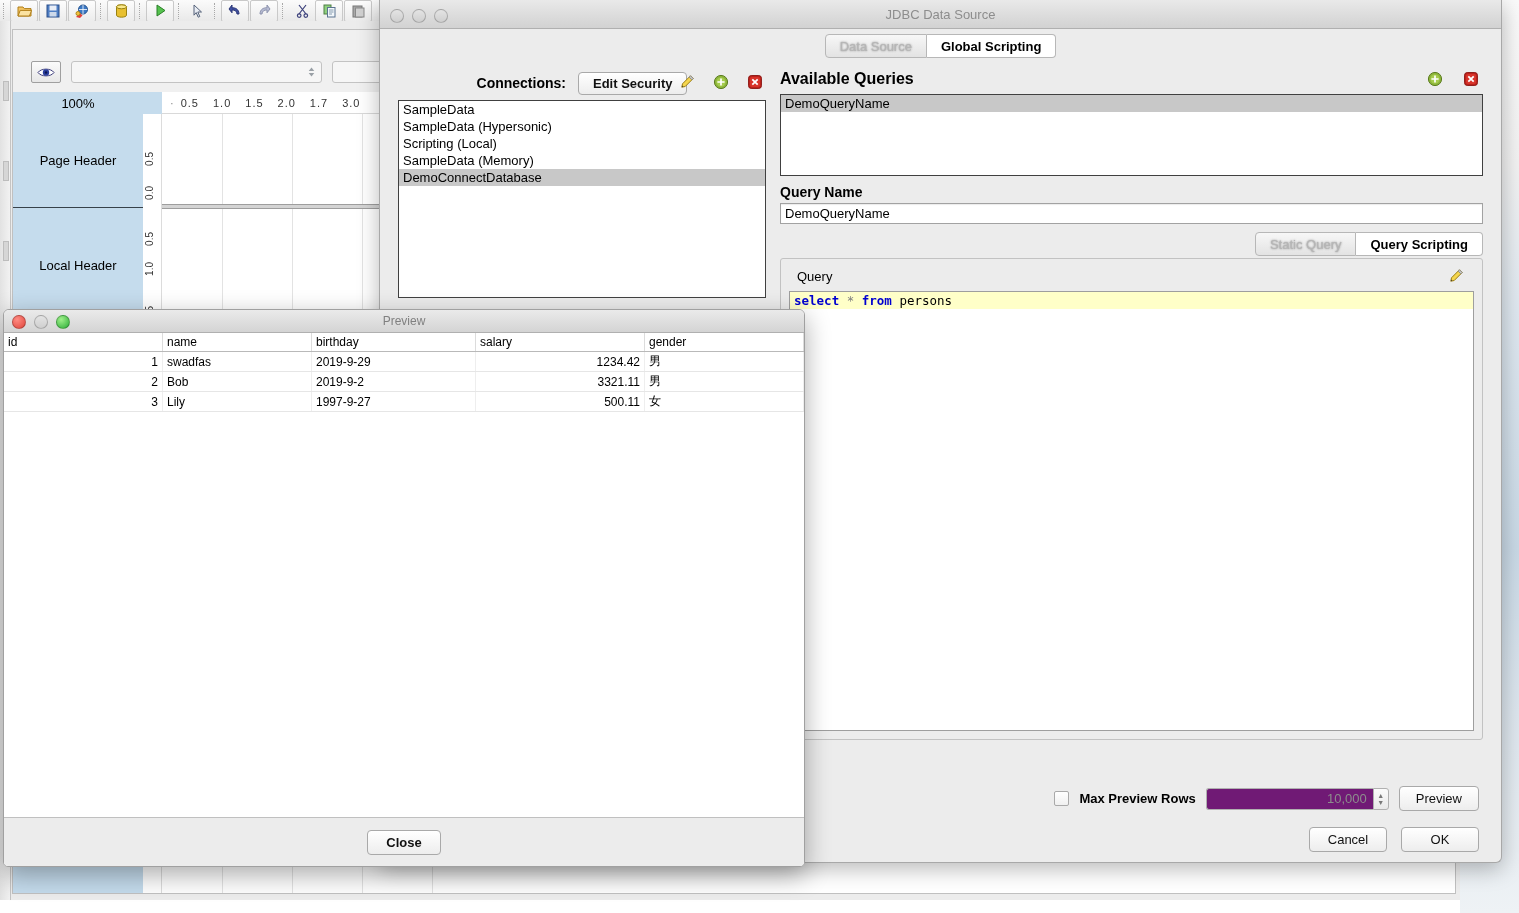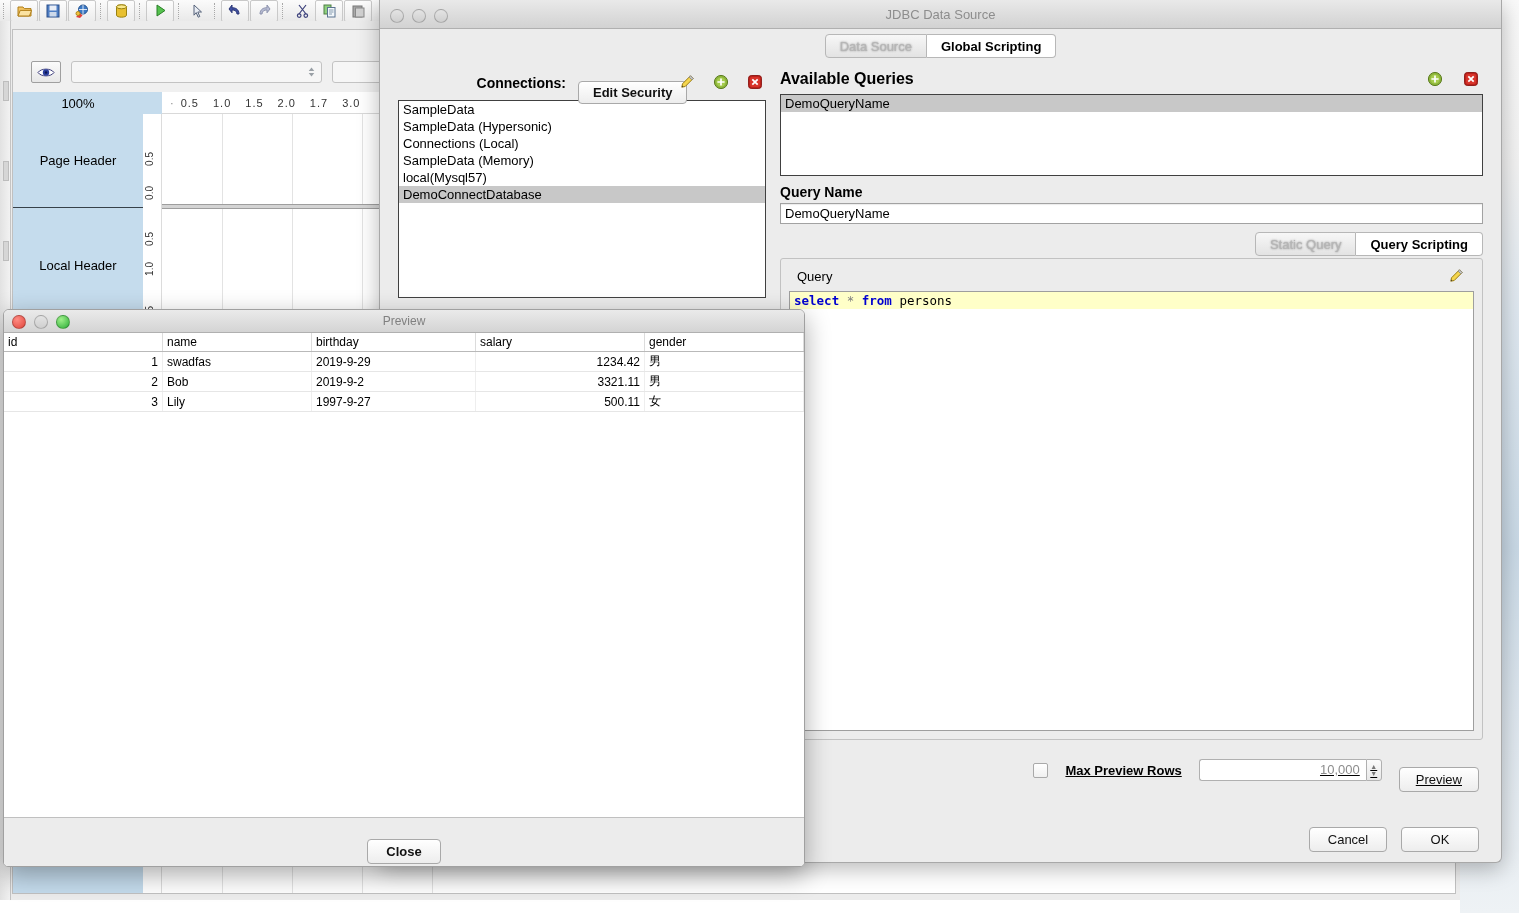--- a/index.html
+++ b/index.html
@@ -154,21 +154,20 @@
   
   #conn-pane { position: absolute; left: 18px; top: 10px; width: 368px; }
   .row-head { display: flex; align-items: center; height: 26px; }
   #conn-label { font-size: 14px; font-weight: bold; margin-right: 12px; }
   .btn {
     background: linear-gradient(#ffffff,#ededed);
     border: 1px solid #a9a9a9; border-radius: 4px;
     font-size: 13px; font-weight: bold; color: #111;
     padding: 3px 14px; line-height: 15px;
     box-shadow: 0 1px 0 rgba(255,255,255,.8) inset;
-    margin-top: 19px;
   }
   .icon-btn { width: 24px; height: 22px; display:flex; align-items:center; justify-content:center; }
   #conn-icons { position: absolute; right: -1px; top: 1px; display: flex; gap: 10px; }
 
   .listbox {
     background: #ffffff; border: 1px solid #404040;
     overflow: hidden;
   }
   .listitem { font-size: 13px; padding: 0 4px; line-height: 17px; height: 17px; white-space: nowrap; }
   .listitem.selected { background: #c8c8c8; }
@@ -200,27 +199,27 @@
     background: #ffffc8; height: 17px; line-height: 17px;
     font-family: "DejaVu Sans Mono", monospace; font-size: 12.5px;
     padding-left: 4px; white-space: pre;
   }
   .kw { color: #0000d0; font-weight: bold; }
   .star { color: #808080; }
   .ident { color: #000000; }
 
   
   #jdbc-bottom { position: absolute; right: 22px; bottom: 10px; width: 700px; }
-  #prev-row { display: flex; align-items: center; justify-content: flex-end; gap: 17px; text-decoration: underline; }
+  #prev-row { display: flex; align-items: center; justify-content: flex-end; gap: 10px; }
   .checkbox { width: 13px; height: 13px; border: 1px solid #a9a9a9; border-radius: 2px;
               background: linear-gradient(#ffffff,#f0f0f0); }
   #maxrows-label { font-size: 13px; font-weight: bold; }
   #spinner { display: flex; align-items: stretch; }
   #spin-field {
-    width: 160px; height: 20px; background: #ffffff; border: 1px solid #b0b0b0;
+    width: 160px; height: 20px; background: #701a75; border: 1px solid #b0b0b0;
     border-right: none; border-radius: 3px 0 0 3px;
     text-align: right; font-size: 13px; color: #8d8d8d; line-height: 20px; padding-right: 6px;
   }
   #spin-arrows {
     width: 14px; border: 1px solid #b0b0b0; border-radius: 0 3px 3px 0;
     background: linear-gradient(#fbfbfb,#e8e8e8);
     display:flex; flex-direction:column; align-items:center; justify-content:center;
     font-size: 7px; color:#777; line-height: 7px;
   }
   #ok-row { display: flex; justify-content: flex-end; gap: 14px; margin-top: 16px; }
@@ -459,23 +458,22 @@
                   <rect x="1.6" y="1.6" width="12.8" height="12.8" rx="2.6" fill="#c0241d" stroke="#8b1411"></rect>
                   <rect x="3" y="3" width="10" height="10" rx="2" fill="#d8332a"></rect>
                   <path d="M5.3 5.3l5.4 5.4M10.7 5.3l-5.4 5.4" stroke="#ffffff" stroke-width="1.8"></path>
                 </svg>
             </div>
           </div>
         </div>
         <div class="listbox" style="height:196px;margin-top:4px;">
           <div class="listitem">SampleData</div>
           <div class="listitem">SampleData (Hypersonic)</div>
-          <div class="listitem">Connections (Local)</div>
+          <div class="listitem">Scripting (Local)</div>
           <div class="listitem">SampleData (Memory)</div>
-          <div class="listitem">local(Mysql57)</div>
           <div class="listitem selected">DemoConnectDatabase</div>
         </div>
       </div>
 
       <div id="query-pane">
         <div style="position:relative;height:22px;">
           <div id="aq-label">Available Queries</div>
           <div id="aq-icons">
             <div class="icon-btn">
               <svg width="16" height="16" viewBox="0 0 16 16">

